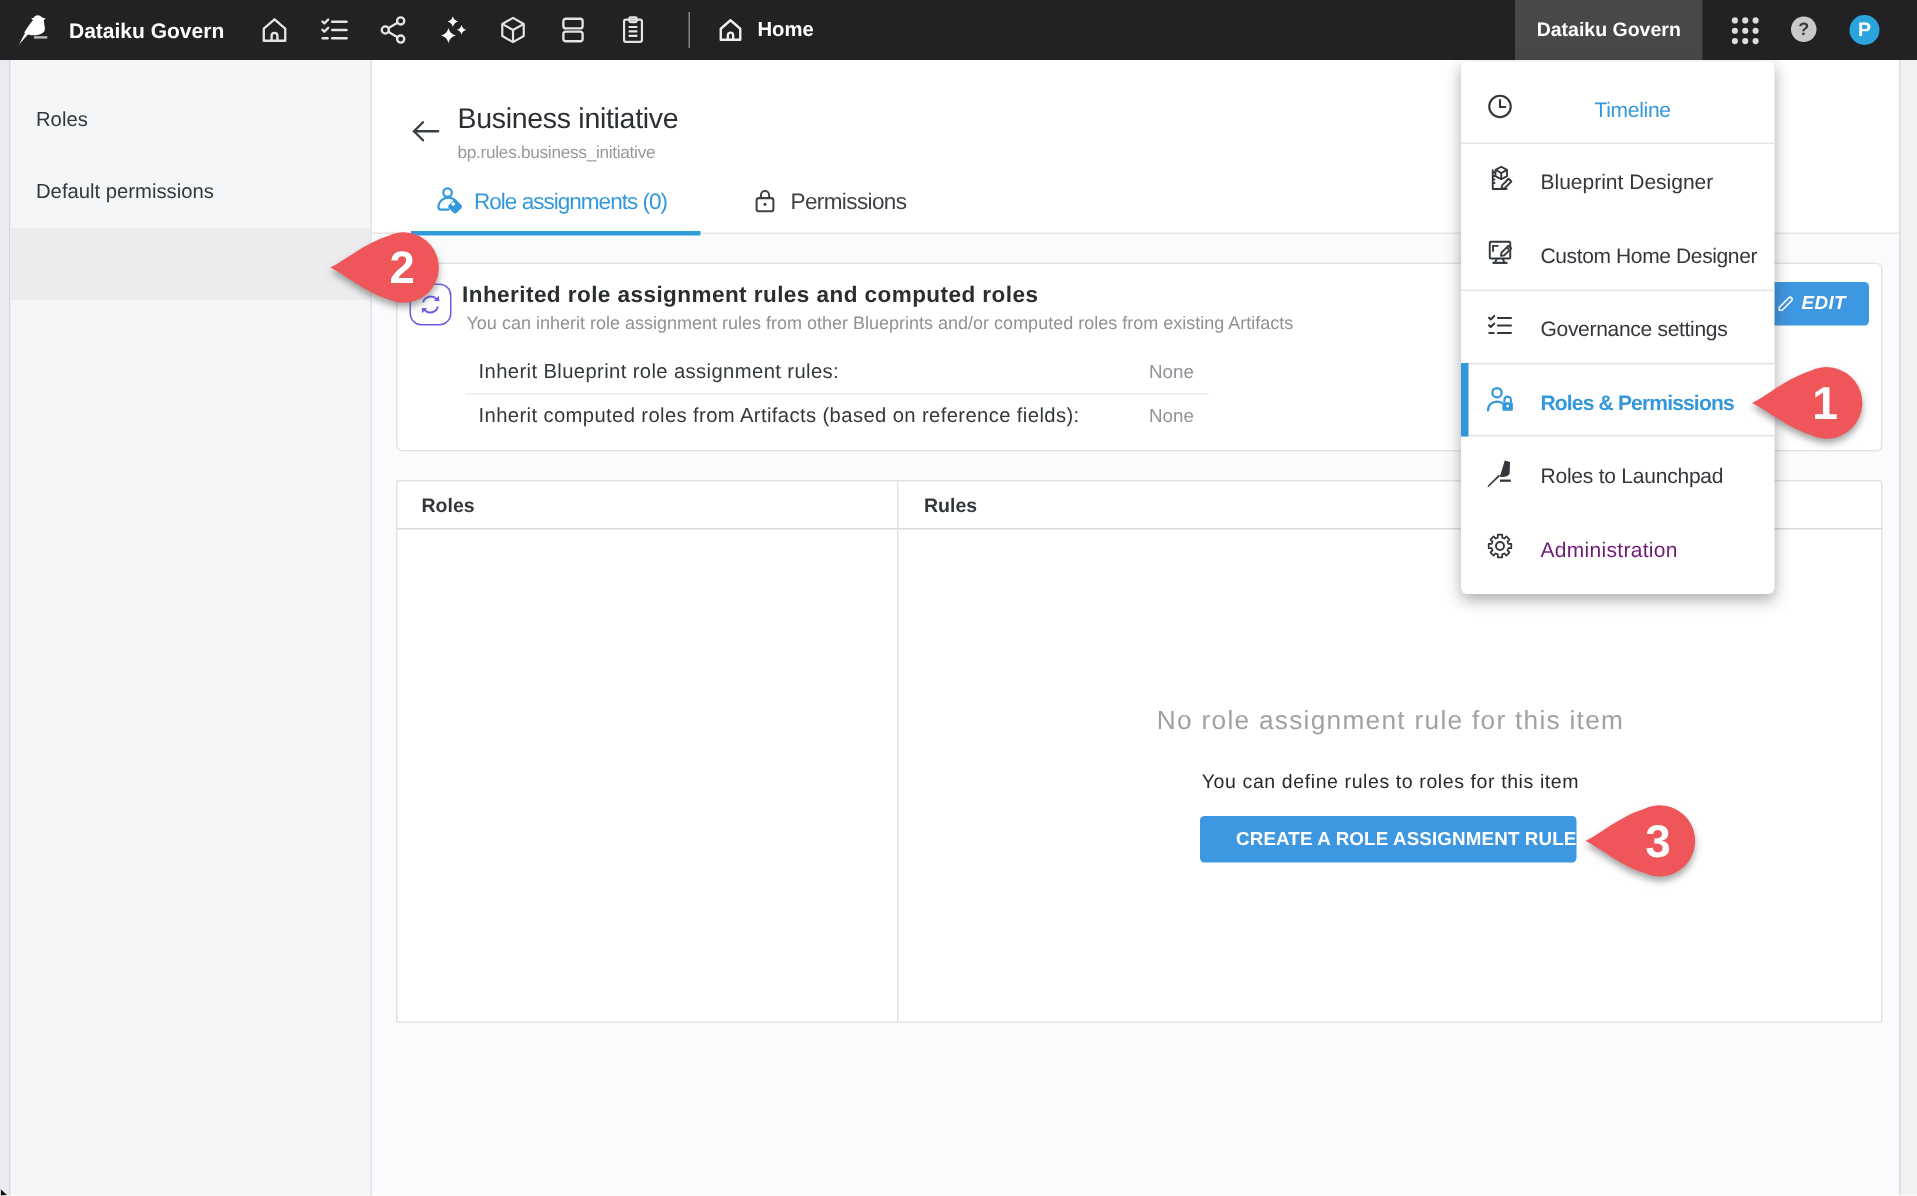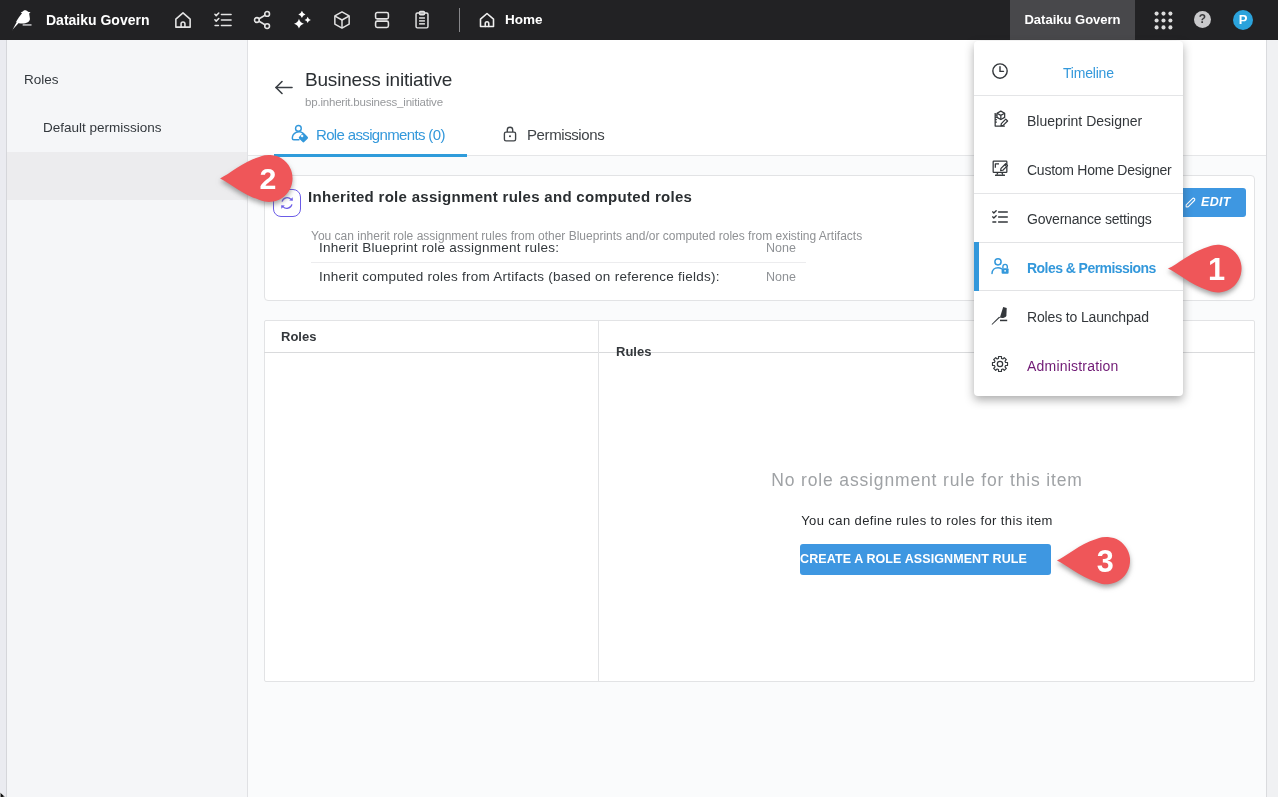--- a/index.html
+++ b/index.html
@@ -97,34 +97,34 @@
       <circle cx="9.5" cy="16.4" r="2.05"></circle>
       <circle cx="16.4" cy="16.4" r="2.05"></circle>
   </svg>
 </div>
 <div class="abs" style="left:1194px;top:11px;width:17px;height:17px;border-radius:50%;background:#c9c9cb;text-align:center;line-height:17px;font-size:12px;font-weight:bold;color:#3a3a3c;">?</div>
 <div class="abs" style="left:1233px;top:10px;width:20px;height:20px;border-radius:50%;background:#2ba3dc;text-align:center;line-height:20px;font-size:13px;font-weight:bold;color:#ffffff;">P</div>
 
 <div class="abs" style="left:0;top:40px;width:7px;height:757px;background:#eaebf0;border-right:1px solid #d5d6da;"></div>
 <div class="abs" style="left:7px;top:40px;width:241px;height:757px;background:#f5f6f8;border-right:1px solid #e0e1e4;">
   <div class="abs" style="left:17px;top:16px;width:200px;height:48px;line-height:48px;font-size:13.5px;color:#33383d;">Roles</div>
-  <div class="abs" style="left:17px;top:64px;width:200px;height:48px;line-height:48px;font-size:13.5px;color:#33383d;margin-left:19px;">Default permissions</div>
+  <div class="abs" style="left:17px;top:64px;width:200px;height:48px;line-height:48px;font-size:13.5px;color:#33383d;">Default permissions</div>
   <div class="abs" style="left:0;top:112px;width:240px;height:48px;background:#ececee;"></div>
 </div>
 
 <div class="abs" style="left:248px;top:40px;width:1018px;height:757px;background:#fafbfc;"></div>
 <div class="abs" style="left:248px;top:40px;width:1018px;height:116px;background:#ffffff;border-bottom:1px solid #e5e6e8;"></div>
 <div class="abs" style="left:274px;top:80px;color:#3a3f44;">
   <svg width="20" height="15" viewBox="0 0 20 15" fill="none" stroke="currentColor" stroke-width="1.6" stroke-linecap="round" stroke-linejoin="round">
     <line x1="2" y1="7.5" x2="18" y2="7.5"></line>
     <polyline points="8,1.5 2,7.5 8,13.5"></polyline>
   </svg>
 </div>
 <div class="abs" style="left:305px;top:69px;font-size:19px;color:#2b2f33;letter-spacing:-0.2px;">Business initiative</div>
-<div class="abs" style="left:305px;top:96px;font-size:11.5px;color:#97999c;letter-spacing:-0.2px;">bp.inherit.business_initiative</div>
+<div class="abs" style="left:305px;top:96px;font-size:11.5px;color:#97999c;letter-spacing:-0.2px;">bp.rules.business_initiative</div>
 
 <div class="abs" style="left:291px;top:124px;color:#3398db;">
   <svg width="18" height="20" viewBox="0 0 18 20" fill="none" stroke="currentColor" stroke-width="1.45">
     <circle cx="7.4" cy="4.4" r="2.85"></circle>
     <path d="M12.2 9.4 a6.6 6.6 0 0 0 -10.9 4.8 c0 .9 .55 1.5 1.5 1.5 h5.2" stroke-linecap="round"></path>
     <rect x="8.7" y="10.0" width="7.4" height="7.4" rx="1.5" transform="rotate(45 12.4 13.7)" fill="currentColor" stroke="none"></rect>
     <rect x="10.0" y="10.9" width="2.2" height="2.2" fill="#ffffff" stroke="none" transform="rotate(45 11.1 12.0)"></rect>
   </svg>
 </div>
 <div class="abs" style="left:316px;top:126px;height:17px;line-height:17px;font-size:15px;color:#3398db;letter-spacing:-0.65px;">Role assignments (0)</div>
@@ -142,42 +142,42 @@
   <svg width="18" height="18" viewBox="0 0 24 24" style="margin:3.5px 0 0 3.5px;">
     <g stroke="currentColor" fill="none" stroke-width="1.7">
       <path d="M5.4 10.2 A7 7 0 0 1 17.4 7.2"></path>
       <path d="M18.6 13.8 A7 7 0 0 1 6.6 16.8"></path>
     </g>
     <path fill="currentColor" d="M19.5 4.2 l0.3 4.8 -4.8 -0.3 Z"></path>
     <path fill="currentColor" d="M4.5 19.8 l-0.3 -4.8 4.8 0.3 Z"></path>
   </svg>
 </div>
 <div class="abs" style="left:308px;top:188px;font-size:15px;font-weight:bold;color:#2a2e31;letter-spacing:0.3px;">Inherited role assignment rules and computed roles</div>
-<div class="abs" style="left:311px;top:208px;font-size:12px;color:#8f9194;margin-top:21px;">You can inherit role assignment rules from other Blueprints and/or computed roles from existing Artifacts</div>
+<div class="abs" style="left:311px;top:208px;font-size:12px;color:#8f9194;">You can inherit role assignment rules from other Blueprints and/or computed roles from existing Artifacts</div>
 <div class="abs" style="left:319px;top:240px;height:16px;line-height:16px;font-size:13.5px;color:#33383c;letter-spacing:0.25px;">Inherit Blueprint role assignment rules:</div>
 <div class="abs" style="left:766px;top:241px;height:14px;line-height:14px;font-size:12.5px;color:#8f9296;">None</div>
 <div class="abs" style="left:311px;top:262px;width:495px;height:1px;background:#ececee;"></div>
 <div class="abs" style="left:319px;top:269px;height:16px;line-height:16px;font-size:13.5px;color:#33383c;letter-spacing:0.25px;">Inherit computed roles from Artifacts (based on reference fields):</div>
 <div class="abs" style="left:766px;top:270px;height:14px;line-height:14px;font-size:12.5px;color:#8f9296;">None</div>
 
 <div class="abs" style="left:1176px;top:188px;width:70px;height:29px;background:#3e97e1;border-radius:3px;">
   <svg class="abs" style="left:8px;top:8px;" width="13" height="13" viewBox="0 0 24 24" fill="none" stroke="#ffffff" stroke-width="2" stroke-linejoin="round">
     <path d="M4 20 h3.5 L19.2 8.3 a2.1 2.1 0 0 0 -3.5 -3.5 L4 16.5 Z"></path>
   </svg>
   <div class="abs" style="left:25px;top:0;height:29px;line-height:29px;font-size:12.5px;font-weight:bold;color:#ffffff;letter-spacing:0.3px;font-style:italic;">EDIT</div>
 </div>
 <div class="abs" style="left:264px;top:320px;width:991px;height:362px;background:#ffffff;border:1px solid #e2e3e5;border-radius:2px;"></div>
 <div class="abs" style="left:264px;top:320px;width:991px;height:33px;border-bottom:1px solid #d9dadc;"></div>
 <div class="abs" style="left:598px;top:320px;width:1px;height:362px;background:#e2e3e5;"></div>
 <div class="abs" style="left:281px;top:329px;height:16px;line-height:16px;font-size:13px;font-weight:bold;color:#33373b;">Roles</div>
-<div class="abs" style="left:616px;top:329px;height:16px;line-height:16px;font-size:13px;font-weight:bold;color:#33373b;margin-top:15px;">Rules</div>
+<div class="abs" style="left:616px;top:329px;height:16px;line-height:16px;font-size:13px;font-weight:bold;color:#33373b;">Rules</div>
 
 <div class="abs" style="left:599px;top:470px;width:656px;text-align:center;font-size:17.5px;color:#9fa2a5;letter-spacing:0.85px;">No role assignment rule for this item</div>
 <div class="abs" style="left:599px;top:513px;width:656px;text-align:center;font-size:13px;color:#26292c;letter-spacing:0.4px;">You can define rules to roles for this item</div>
-<div class="abs" style="left:800px;top:544px;width:251px;height:31px;background:#3e97e1;border-radius:3px;text-align:left;line-height:31px;font-size:12.5px;font-weight:bold;color:#ffffff;letter-spacing:0.1px;">CREATE A ROLE ASSIGNMENT RULE</div>
+<div class="abs" style="left:800px;top:544px;width:251px;height:31px;background:#3e97e1;border-radius:3px;text-align:right;line-height:31px;font-size:12.5px;font-weight:bold;color:#ffffff;letter-spacing:0.1px;">CREATE A ROLE ASSIGNMENT RULE</div>
 
 <div class="abs" style="left:1266px;top:40px;width:12px;height:757px;background:#f0f1f3;border-left:1px solid #dadbde;"></div>
 
 <div class="abs" style="left:974px;top:41px;width:209px;height:355px;background:#ffffff;border-radius:4px;box-shadow:0 4px 10px rgba(40,40,40,0.38);"></div>
 <div class="abs" style="left:974px;top:41px;width:209px;height:355px;">
 
   <div class="abs" style="left:16px;top:20px;color:#33373b;">
     <svg width="20" height="20" viewBox="0 0 24 24" fill="none" stroke="currentColor" stroke-width="1.7" stroke-linecap="round">
       <circle cx="12" cy="12" r="8.6"></circle>
       <polyline points="12,6.9 12,12.4 16.2,12.4" fill="none"></polyline>

